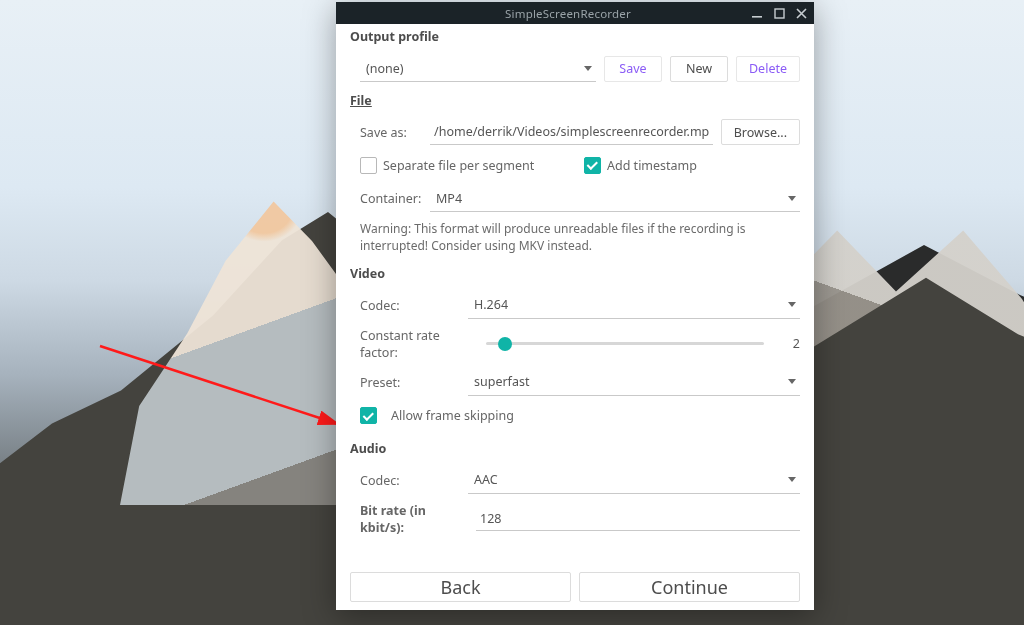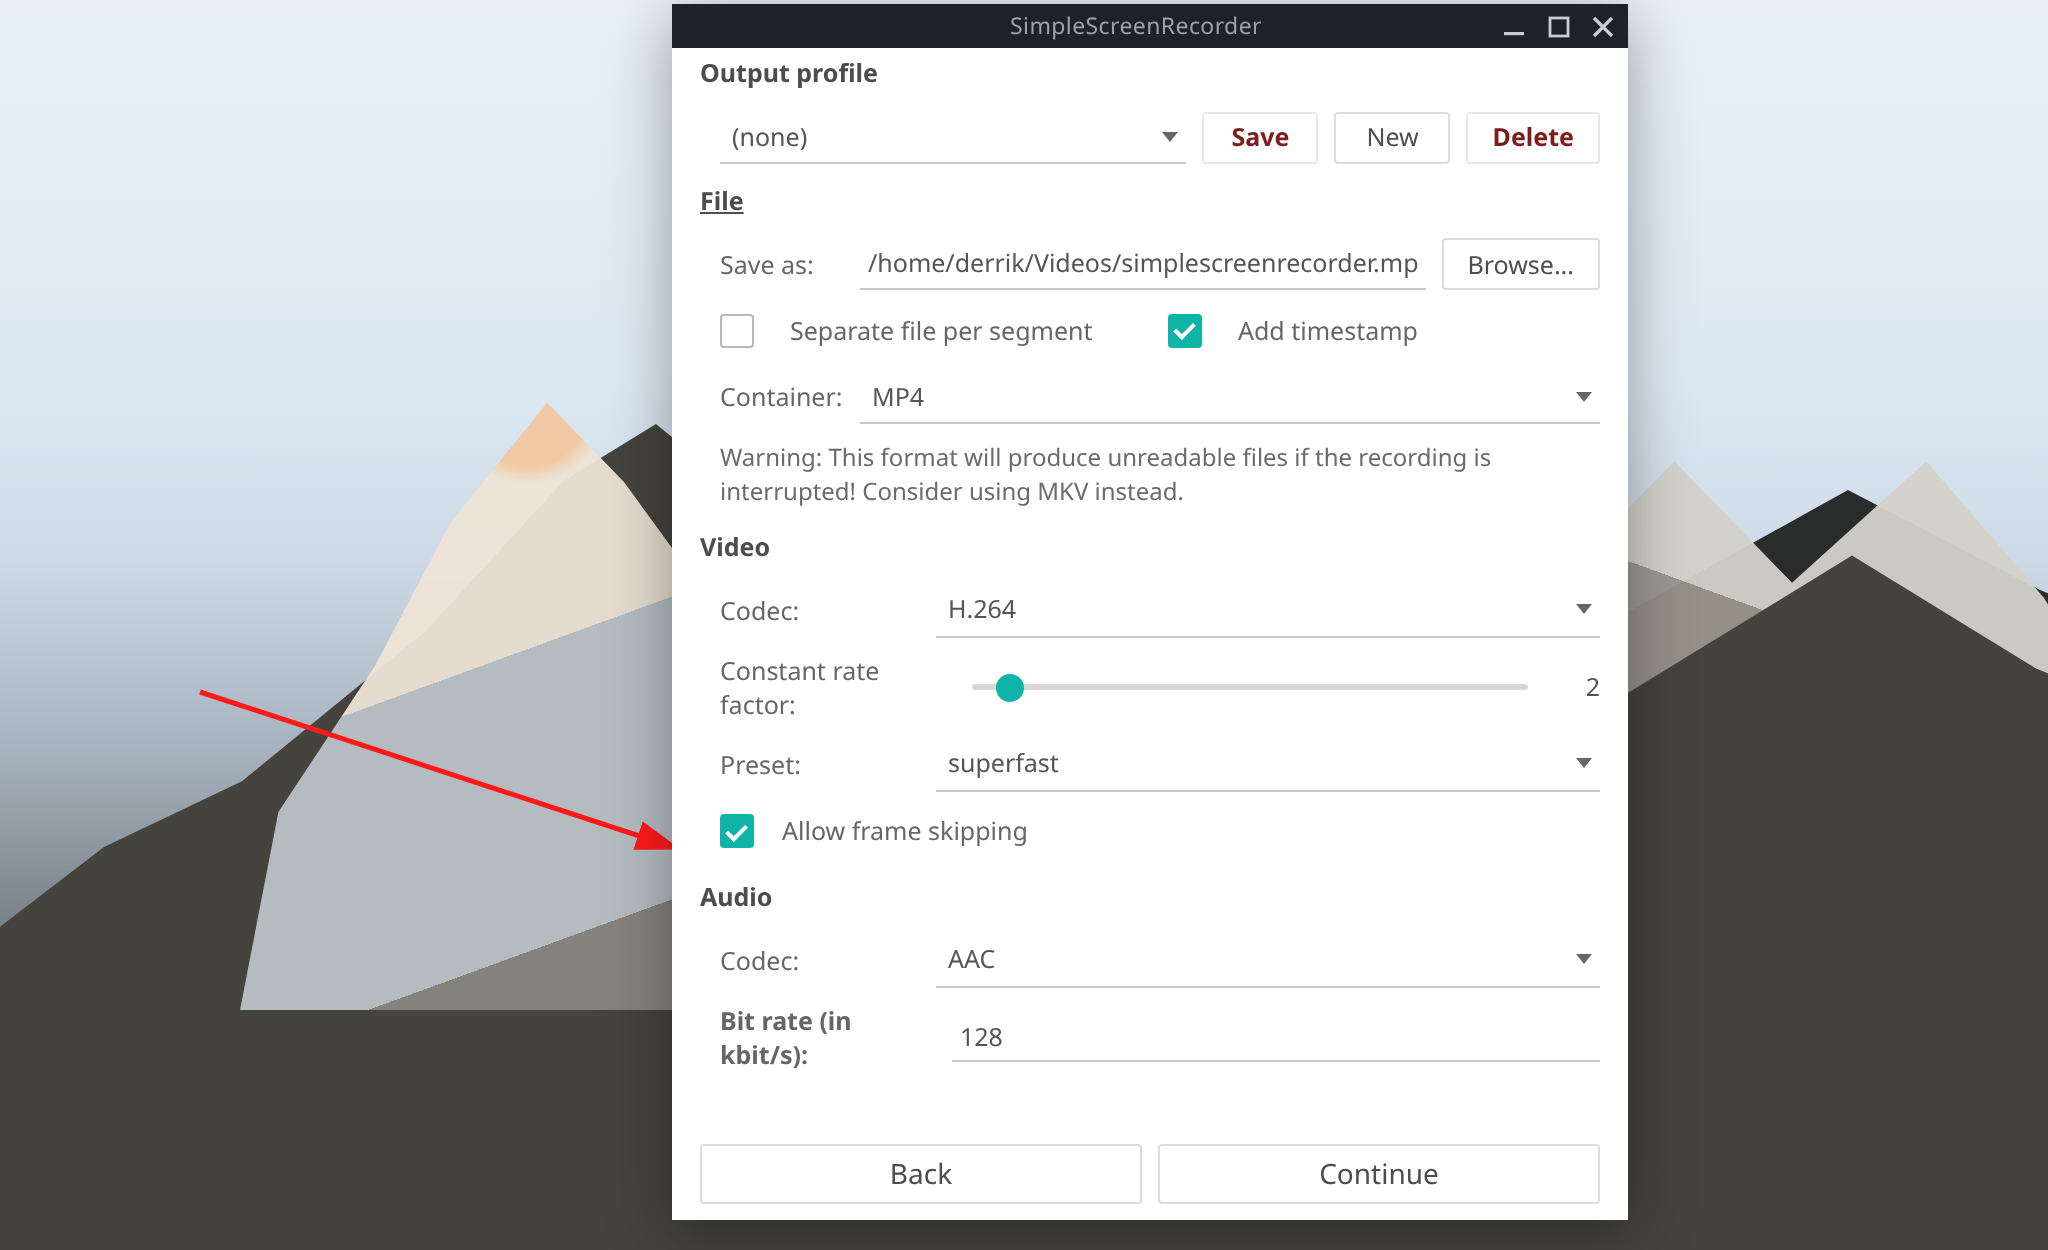--- a/index.html
+++ b/index.html
@@ -156,22 +156,22 @@
     border: 1px solid #dcdcdc;
     background: #fff;
     color: #4d4d4d;
     border-radius: 2px;
     display: inline-flex;
     align-items: center;
     justify-content: center;
     cursor: pointer;
     font: inherit;
   }
-  .btn.disabled { color:#7f1d1d; border-color:#e7e7e7; cursor:default;font-weight:bold;}
-  .btn.wide { flex:1; height:30px; font-size:14px;}
+  .btn.disabled { color:#8b5cf6; border-color:#e7e7e7; cursor:default;}
+  .btn.wide { flex:1; height:30px; font-size:18px;}
   .checkbox {
     width: 15px; height: 15px;
     border: 1px solid #b8b8b8;
     border-radius: 2px;
     display: inline-flex;
     align-items: center;
     justify-content: center;
     margin-right: 6px;
     cursor: pointer;
     flex-shrink: 0;
@@ -224,21 +224,21 @@
   }
   .lbl-col { width: 100px; color:#666; }
   .lbl-col-narrow { width: 62px; color:#666;}
   .footer {
     display:flex;
     gap:8px;
     margin-top:auto;
     padding-top:12px;
   }
   .half-row { display:flex; align-items:center; flex:1; }
-  .half-row .label { margin-left: 12px; }
+  .half-row .label { margin-left: 0; }
 
   
   .arrow {
     position: absolute;
     left: 96px;
     top: 342px;
     width: 250px;
     height: 90px;
     pointer-events: none;
   }

